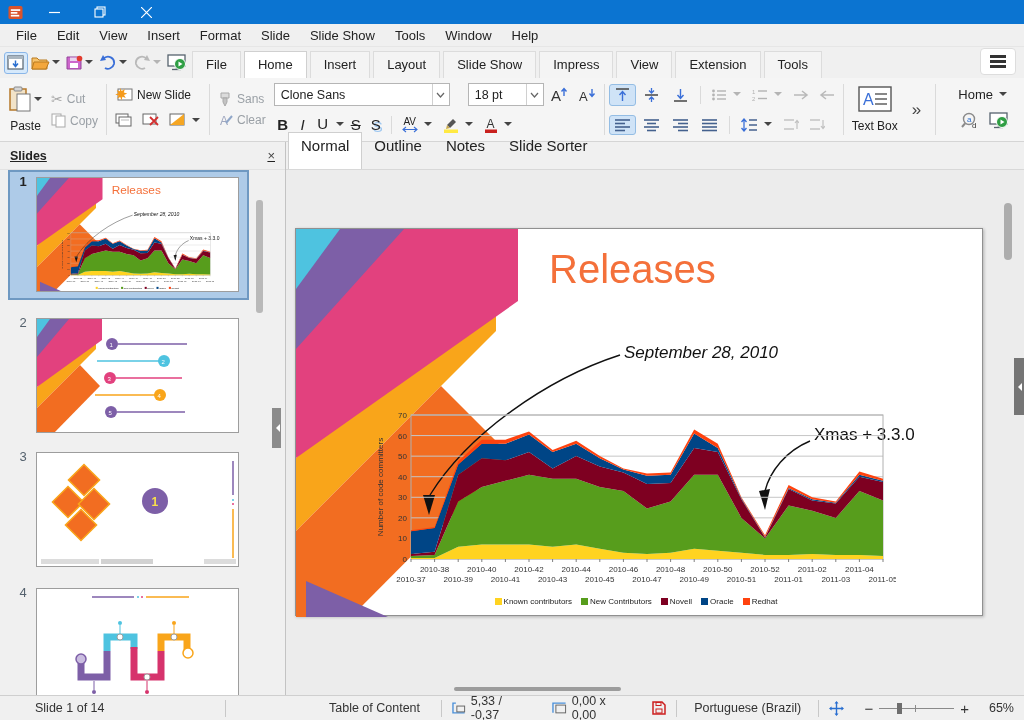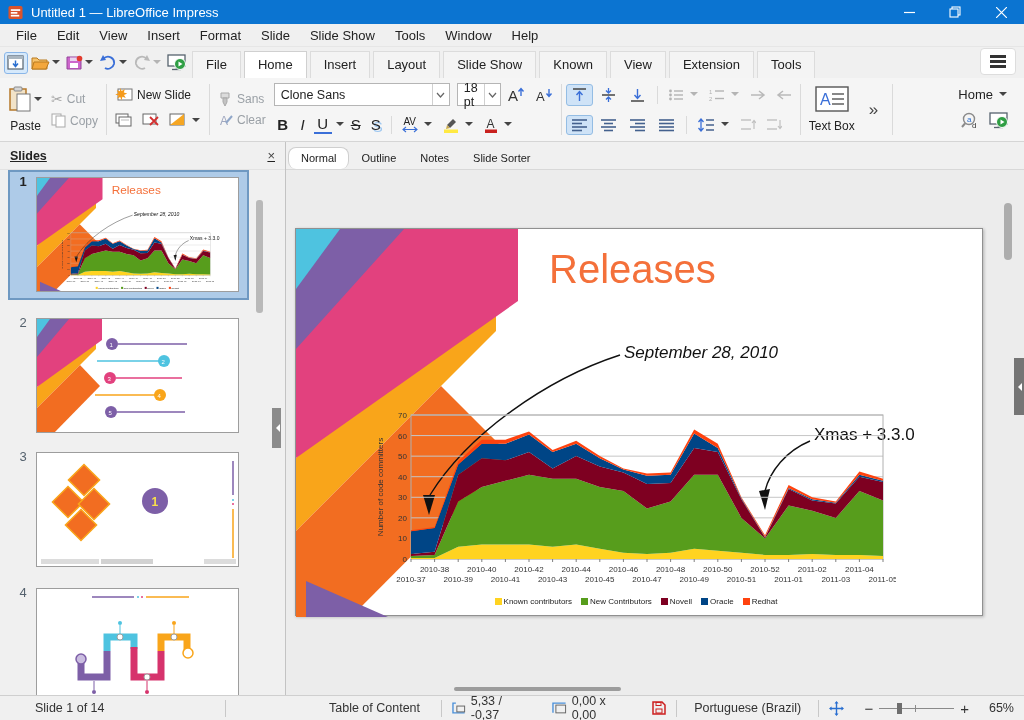--- a/index.html
+++ b/index.html
@@ -56,21 +56,21 @@
   .thumb .num { width:26px; text-align:center; font-size:13px; color:#55626e; padding-top:2px;}
   .thumb.selected { background:#aecbe8; outline:2px solid #6f99c2; }
   .thumb.selected .num { color:#222; font-weight:bold; }
   .thumb-box { width:203px; height:115px; background:#fff; border:1px solid #9d9d9d; margin-top:5px; position:relative; overflow:hidden; }
   .panel-scroll { position:absolute; left:256px; top:58px; width:7px; height:113px; background:#b9b9b9; border-radius:3px;}
   .collapse-left { position:absolute; left:272px; top:266px; width:9px; height:40px; background:#8b8b8b; display:flex; align-items:center; justify-content:center; z-index:5;}
   .collapse-left:before { content:""; border:4px solid transparent; border-right-color:#fff; margin-right:2px;}
 
   .right-col { flex:1; display:flex; flex-direction:column; position:relative; }
   .viewtabs { height:28px; background:#f0f0f0; display:flex; align-items:flex-end; padding-left:2px; border-bottom:1px solid #d8d8d8;}
-  .vtab { padding:4px 12px 5px 12px; font-size:11px;border-radius:8px; }
+  .vtab { padding:4px 12px 15px 12px; font-size:15px; }
   .vtab.active { background:#fff; border:1px solid #cfcfcf; border-bottom:none; }
   .canvas { flex:1; background:#ececec; position:relative; overflow:hidden; }
   .vscroll { position:absolute; right:12px; top:33px; width:8px; height:57px; background:#adadad; border-radius:4px;}
   .hscroll { position:absolute; left:168px; bottom:4px; height:4px; width:167px; background:#9c9c9c; border-radius:2px;}
   .sidebar-handle { position:absolute; right:0; top:188px; width:10px; height:57px; background:#757575; display:flex; align-items:center; justify-content:center;}
   .sidebar-handle:before { content:""; border:4px solid transparent; border-right-color:#fff; margin-right:2px;}
 
   
   .slide { position:absolute; left:9px; top:58px; width:688px; height:388px; background:#fff; border:1px solid #909090; box-shadow:1px 1px 3px rgba(0,0,0,.25);}
   .slide .deco { position:absolute; left:0; top:0; }
@@ -96,21 +96,20 @@
 </head>
 <body>
 
 <div class="titlebar">
   <svg class="appicon" viewBox="0 0 16 16">
     <rect x="0.5" y="1" width="15" height="14" rx="2" fill="#d9532c"></rect>
     <rect x="3" y="4.5" width="10" height="1.8" fill="#fff"></rect>
     <rect x="3" y="7.5" width="7" height="1.8" fill="#fff"></rect>
     <rect x="3" y="10.5" width="9" height="1.8" fill="#fff"></rect>
   </svg>
-  <span class="title">Untitled 1 — LibreOffice Impress</span>
   <div class="winbtn">
     <svg width="11" height="11" viewBox="0 0 11 11">
         <line x1="0" y1="5.5" x2="11" y2="5.5" stroke="#fff" stroke-width="1.2"></line>
       </svg>
   </div>
   <div class="winbtn">
     <svg width="12" height="12" viewBox="0 0 12 12">
       <rect x="3" y="1" width="8" height="8" fill="none" stroke="#fff" stroke-width="1.1"></rect>
       <rect x="1" y="3" width="8" height="8" fill="#0b74d1" stroke="#fff" stroke-width="1.1"></rect>
     </svg>
@@ -183,21 +182,21 @@
         <path d="M11.5,7.5 l4,2.5 -4,2.5 z" fill="#fff"></path>
       </svg>
     </div>
   </div>
   <div class="tabs" id="nbtabs">
       <span class="tab">File</span>
       <span class="tab active">Home</span>
       <span class="tab">Insert</span>
       <span class="tab">Layout</span>
       <span class="tab">Slide Show</span>
-      <span class="tab">Known</span>
+      <span class="tab">Impress</span>
       <span class="tab">View</span>
       <span class="tab">Extension</span>
       <span class="tab">Tools</span>
     </div>
   <div class="hamburger">
     <div></div>
       <div></div>
       <div></div>
   </div>
 </div>
@@ -279,21 +278,21 @@
   <div class="tb-col" style="margin-left:4px">
     <div class="tb-row">
       <div class="combo" style="width:176px">
         <span class="val">Clone Sans</span>
         <span class="dd">
             <svg width="9" height="6" viewBox="0 0 9 6">
               <path d="M1,1 l3.5,4 3.5,-4" fill="none" stroke="#666" stroke-width="1.2"></path>
             </svg>
           </span>
       </div>
-      <div class="combo" style="width:44px;margin-left:5px">
+      <div class="combo" style="width:76px;margin-left:16px">
         <span class="val">18 pt</span>
         <span class="dd">
             <svg width="9" height="6" viewBox="0 0 9 6">
               <path d="M1,1 l3.5,4 3.5,-4" fill="none" stroke="#666" stroke-width="1.2"></path>
             </svg>
           </span>
       </div>
       <div class="tbtn">
         <svg width="18" height="16" viewBox="0 0 18 16">
           <text x="1" y="14" font-size="15" fill="#333">A</text>

